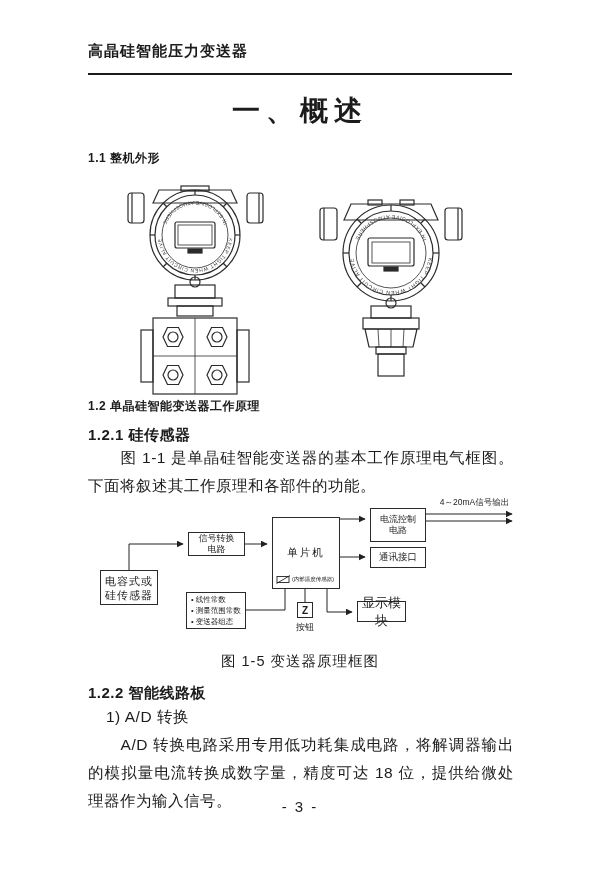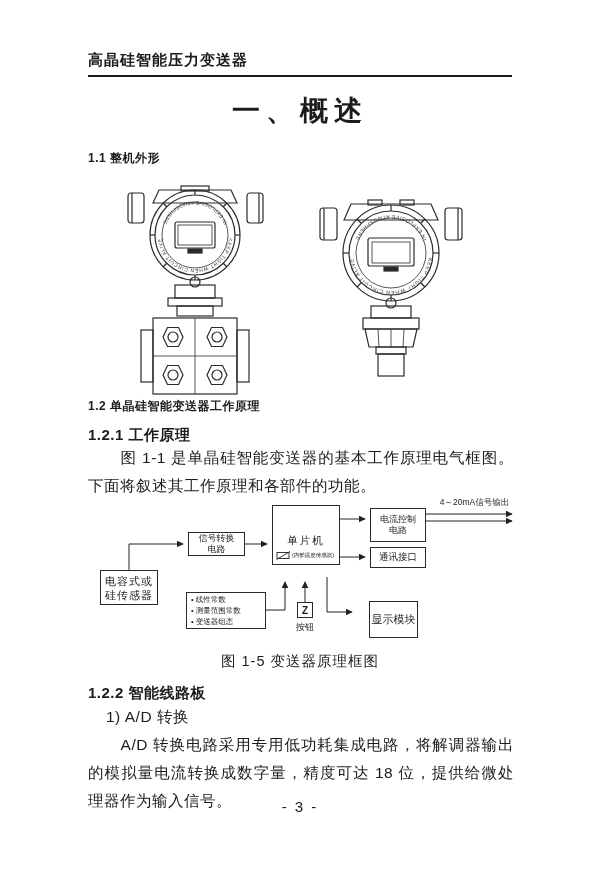--- a/index.html
+++ b/index.html
@@ -6,21 +6,21 @@
   html,body { background:#e8e8e8; }
   .page {
     position:relative; width:600px; height:883px; margin:0 auto;
     background:#ffffff; color:#1c1c1c;
     font-family:"Liberation Sans","DejaVu Sans",sans-serif;
     overflow:hidden;
   }
   .doc-header {
     position:absolute; left:88px; top:42px; width:424px;
     font-size:15px; font-weight:bold; letter-spacing:1px;
-    padding-bottom:5px; border-bottom:2px solid #1a1a1a;margin-top:9px;
+    padding-bottom:12px; border-bottom:2px solid #1a1a1a;
   }
   .main-title {
     position:absolute; left:0; top:92px; width:600px;
     text-align:center; font-size:28px; font-weight:bold; letter-spacing:6px;
   }
   .h2 { position:absolute; left:88px; font-size:12px; font-weight:bold; letter-spacing:0.5px; }
   .h3 { position:absolute; left:88px; font-size:15px; font-weight:bold; letter-spacing:0.5px; }
   .body-p {
     position:absolute; left:88px; width:426px;
     font-size:15.5px; line-height:28px; text-align:justify;
@@ -39,31 +39,31 @@
   .drawing { position:absolute; }
   
   .diagram { position:absolute; left:88px; top:497px; width:432px; height:158px; }
   .dbox {
     position:absolute; border:1px solid #2a2a2a; background:#fff;
     display:flex; align-items:center; justify-content:center; text-align:center;
     white-space:pre-line; color:#1c1c1c;
   }
   .sensor    { left:12px;  top:73px;  width:58px; height:35px; font-size:11px; line-height:14px; letter-spacing:1px; }
   .signal    { left:100px; top:35px;  width:57px; height:24px; font-size:9px;  line-height:11px; }
-  .mcu       { left:184px; top:8px;   width:68px; height:60px; }
+  .mcu       { left:184px; top:20px;   width:68px; height:72px; }
   .mcu-label { position:absolute; top:28px; left:0; width:100%; text-align:center; font-size:10.5px; letter-spacing:2px; }
   .temp-row  { position:absolute; left:3px; bottom:4px; display:flex; align-items:center; gap:1px; }
   .temp-text { font-size:5.5px; letter-spacing:0; white-space:nowrap; }
   .current   { left:282px; top:11px;  width:56px; height:34px; font-size:9px;  line-height:11px; }
   .comm      { left:282px; top:50px;  width:56px; height:21px; font-size:9.5px; }
-  .constants { left:98px;  top:95px;  width:80px; height:37px; font-size:7.5px; line-height:11px;
+  .constants { left:98px;  top:95px;  width:60px; height:37px; font-size:7.5px; line-height:11px;
                justify-content:flex-start; text-align:left; padding-left:4px; }
   .zbtn      { left:209px; top:105px; width:16px; height:16px; font-size:10px; font-weight:bold; }
   .zlabel    { position:absolute; left:200px; top:124px; width:34px; text-align:center; font-size:9px; }
-  .display   { left:269px; top:104px; width:49px; height:37px; font-size:11px;margin-left:12px; }
+  .display   { left:269px; top:104px; width:49px; height:21px; font-size:13px; }
   .outlabel  { position:absolute; left:341px; top:0px; width:91px; text-align:center; font-size:8.5px; white-space:nowrap; }
   .connectors { position:absolute; left:0; top:0; }
 </style>
 </head>
 <body>
 
 <div class="page">
 
   <div class="doc-header">
     <span>高晶硅智能压力变送器</span>
@@ -158,21 +158,21 @@
     <rect x="47" y="122" width="56" height="11"></rect>
     <polygon points="49,133 101,133 97,151 53,151"></polygon>
     <line x1="62" y1="133" x2="63" y2="151" stroke-width="0.8"></line>
     <line x1="75" y1="133" x2="75" y2="151" stroke-width="0.8"></line>
     <line x1="88" y1="133" x2="87" y2="151" stroke-width="0.8"></line>
     <rect x="60" y="151" width="30" height="7"></rect>
     <rect x="62" y="158" width="26" height="22"></rect>
   </svg>
 
   <div class="h2" style="top:398px;">1.2 单晶硅智能变送器工作原理</div>
-  <div class="h3" style="top:426px;">1.2.1 工作原理</div>
+  <div class="h3" style="top:426px;">1.2.1 硅传感器</div>
   <div class="body-p" style="top:444px;">图 1-1 是单晶硅智能变送器的基本工作原理电气框图。下面将叙述其工作原理和各部件的功能。</div>
 
   <div class="diagram">
     <svg class="connectors" width="432" height="158" viewBox="0 0 432 158" fill="none" stroke="#222" stroke-width="1">
       <defs>
         <marker id="arr" viewBox="0 0 10 10" refX="9" refY="5" markerWidth="7" markerHeight="7" orient="auto-start-reverse">
           <path d="M0,0 L10,5 L0,10 z" fill="#222" stroke="none"></path>
         </marker>
       </defs>
       <path d="M41,73 V47 H95" marker-end="url(#arr)"></path>

